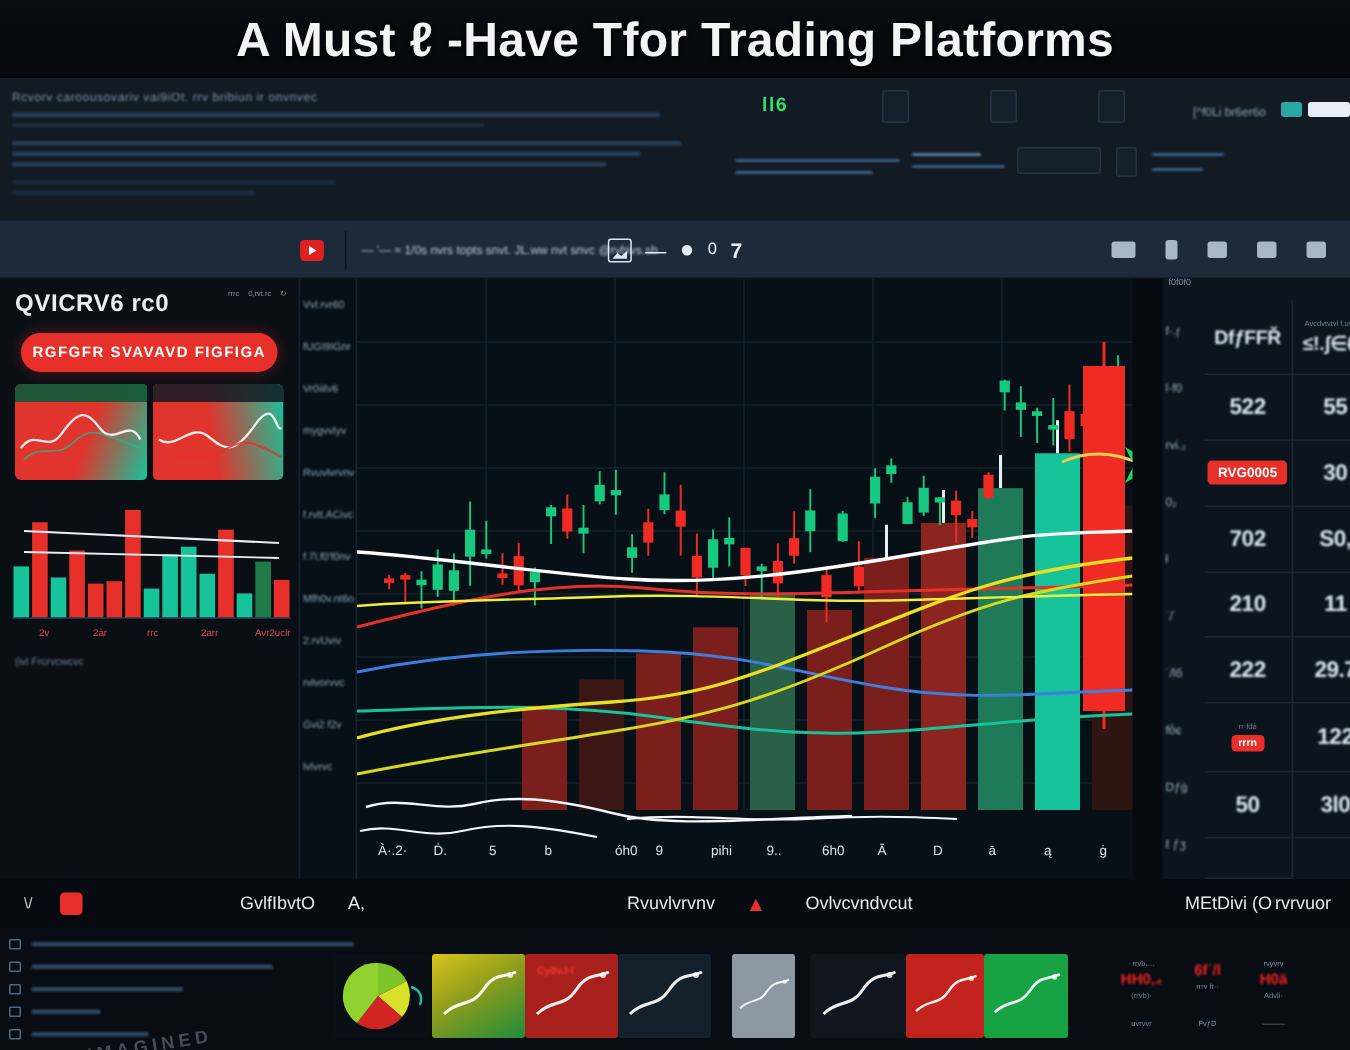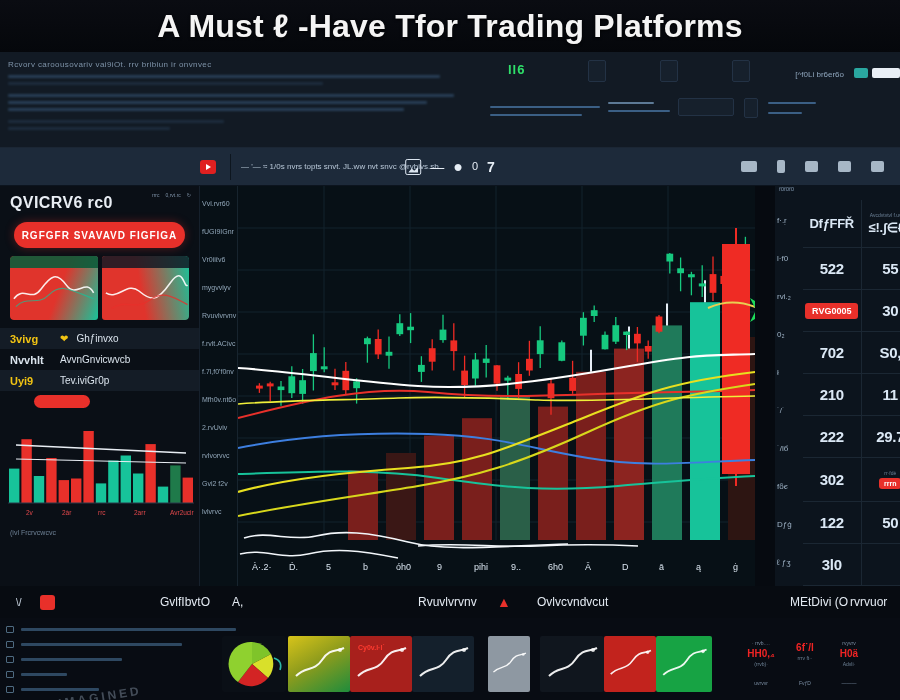--- a/index.html
+++ b/index.html
@@ -225,38 +225,20 @@
         </div>
         <div class="thumb b">
           <div class="thumb-bar2"></div>
           <svg class="squig" viewBox="0 0 90 64" preserveAspectRatio="none">
             <path d="M4 38 C16 46,26 26,38 36 S56 48,70 28 84 34,88 30" stroke="#ffffff" stroke-width="1.6" fill="none" opacity=".9"></path>
             <path d="M10 54 C24 44,34 56,48 46 S70 40,88 50" stroke="#e8302a" stroke-width="1.4" fill="none" opacity=".8"></path>
           </svg>
         </div>
       </div>
 
-      <div class="sb-rows">
-        <div class="sb-row alt">
-          <span class="sb-amt">3vivg</span>
-          <span class="sb-lbl yel">❤</span>
-          <span class="sb-lbl">Ghƒinvxo</span>
-        </div>
-        <div class="sb-row">
-          <span class="sb-amt" style="color:#dbe4ed">Nvvhlt</span>
-          <span class="sb-lbl">AvvnGnvicwvcb</span>
-        </div>
-        <div class="sb-row alt">
-          <span class="sb-amt">Uyi9</span>
-          <span class="sb-lbl">Tev.iviGr0p</span>
-        </div>
-        <div class="sb-pill-row">
-          <div class="sb-pill"></div>
-        </div>
-      </div>
 
 
       <div class="sb-chart">
         <svg id="sb-bars" width="186" height="112">
             <defs>
               <filter id="bl">
                 <feGaussianBlur stdDeviation="0.35"></feGaussianBlur>
               </filter>
             </defs>
             <rect x="1.0" y="53.6" width="10.4" height="34.4" fill="#17c39a"></rect>
@@ -450,21 +432,21 @@
             <path d="M6 352 C30 344,52 356,78 350 S130 346,170 356 260 360,330 358" stroke="#f2f6fa" stroke-width="1.6" fill="none" stroke-linejoin="round"></path>
             <path d="M2 368 C26 362,44 374,70 368 S120 364,160 372" stroke="#f2f6fa" stroke-width="1.4" fill="none" stroke-linejoin="round"></path>
             <path d="M180 360 C220 356,260 362,300 360 S360 358,400 360" stroke="#f2f6fa" stroke-width="1.4" fill="none" stroke-linejoin="round"></path>
           </svg>
       </div>
       <div class="xaxis-band" id="xaxis">
           <div class="xtick" style="left:14px;top:22px">À·.2·</div>
           <div class="xtick" style="left:51px;top:22px">Ḋ.</div>
           <div class="xtick" style="left:88px;top:22px">5</div>
           <div class="xtick" style="left:125px;top:22px">b</div>
-          <div class="xtick" style="left:158px;top:22px">óh0</div>
+          <div class="xtick" style="left:172px;top:22px">óh0</div>
           <div class="xtick" style="left:199px;top:22px">9</div>
           <div class="xtick" style="left:236px;top:22px">ріhі</div>
           <div class="xtick" style="left:273px;top:22px">9..</div>
           <div class="xtick" style="left:310px;top:22px">6h0</div>
           <div class="xtick" style="left:347px;top:22px">Ā</div>
           <div class="xtick" style="left:384px;top:22px">D</div>
           <div class="xtick" style="left:421px;top:22px">ā</div>
           <div class="xtick" style="left:458px;top:22px">ą</div>
           <div class="xtick" style="left:495px;top:22px">ġ</div>
         </div>
@@ -514,23 +496,20 @@
             <div class="dp-val">210</div>
           </div>
           <div class="dp-cell">
             <div class="dp-val">11</div>
           </div>
           <div class="dp-cell">
             <div class="dp-val">222</div>
           </div>
           <div class="dp-cell">
             <div class="dp-val">29.7</div>
-          </div>
-          <div class="dp-cell">
-            <div class="dp-val">302</div>
           </div>
           <div class="dp-cell">
             <div class="dp-sub">rr·fdè</div>
             <div class="dp-badge sm">rrrn</div>
           </div>
           <div class="dp-cell">
             <div class="dp-val">122</div>
           </div>
           <div class="dp-cell">
             <div class="dp-val">50</div>

